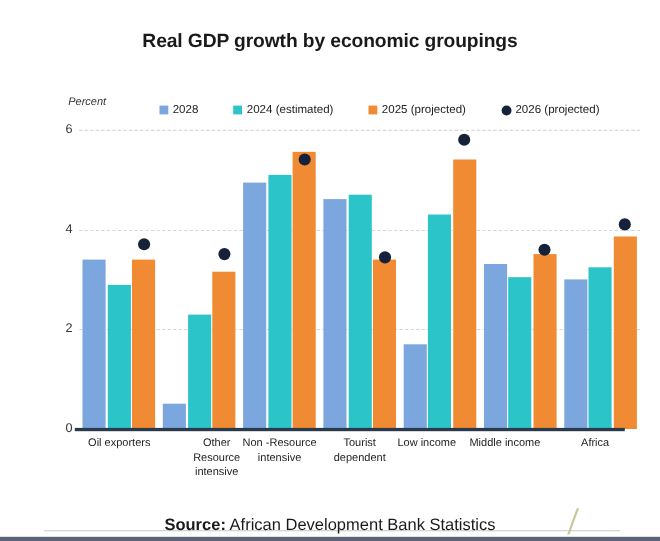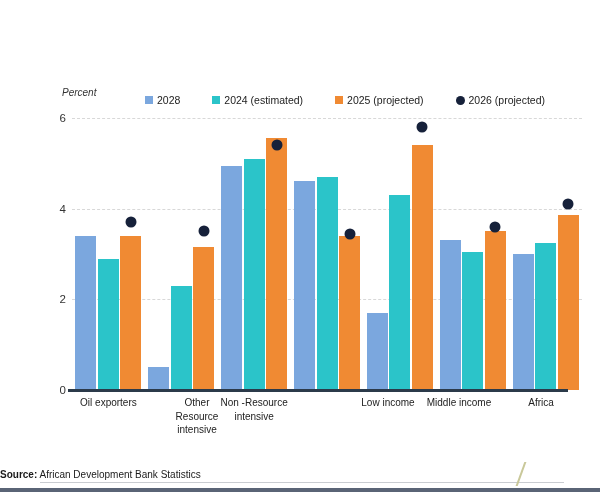--- a/index.html
+++ b/index.html
@@ -151,22 +151,22 @@
     top: 482px;
     width: 524px;
     height: 1px;
     background: #c9ccd1;
   }
   #source-note {
     position: absolute;
     left: 0;
     top: 469px;
     width: 600px;
-    text-align: left;
-    font-size: 10px;
+    text-align: center;
+    font-size: 15px;
     color: #1a1a1a;
   }
   #source-note .src-strong { font-weight: bold; }
 
   #bottom-strip {
     position: absolute;
     left: 0;
     top: 488px;
     width: 600px;
     height: 4px;
@@ -189,20 +189,21 @@
     height: 28px;
     background: #c9c89a;
     transform: rotate(20deg);
   }
 </style>
 </head>
 <body>
 
 <div id="chart-card">
 
+  <div id="chart-title">Real GDP growth by economic groupings</div>
 
   <div id="percent-label">Percent</div>
 
   <div id="legend">
     <div class="legend-item">
       <span class="legend-swatch" style="background: rgb(123, 167, 222);"></span>
       <span class="legend-text">2028</span>
     </div>
     <div class="legend-item">
       <span class="legend-swatch" style="background: rgb(43, 196, 201);"></span>
@@ -271,20 +272,24 @@
     </div>
     <div class="cat-label" style="left: 197px;">
       <div>Other</div>
       <div>Resource</div>
       <div>intensive</div>
     </div>
     <div class="cat-label" style="left: 254.143px;">
       <div>Non -Resource</div>
       <div>intensive</div>
     </div>
+    <div class="cat-label" style="left: 327px;">
+      <div>Tourist</div>
+      <div>dependent</div>
+    </div>
     <div class="cat-label" style="left: 388px;">
       <div>Low income</div>
     </div>
     <div class="cat-label" style="left: 459px;">
       <div>Middle income</div>
     </div>
     <div class="cat-label" style="left: 541px;">
       <div>Africa</div>
     </div>
   </div>

